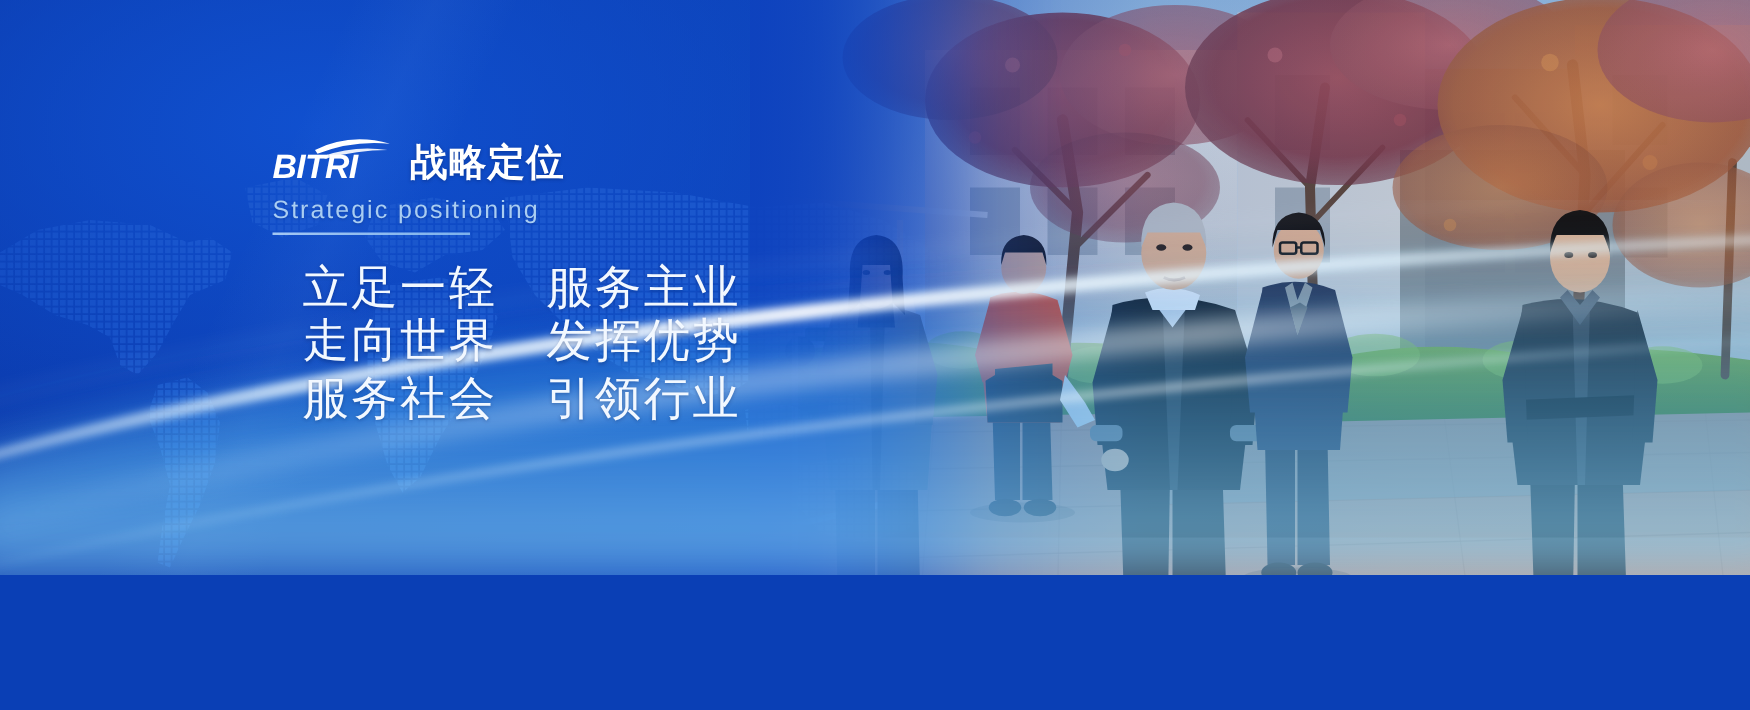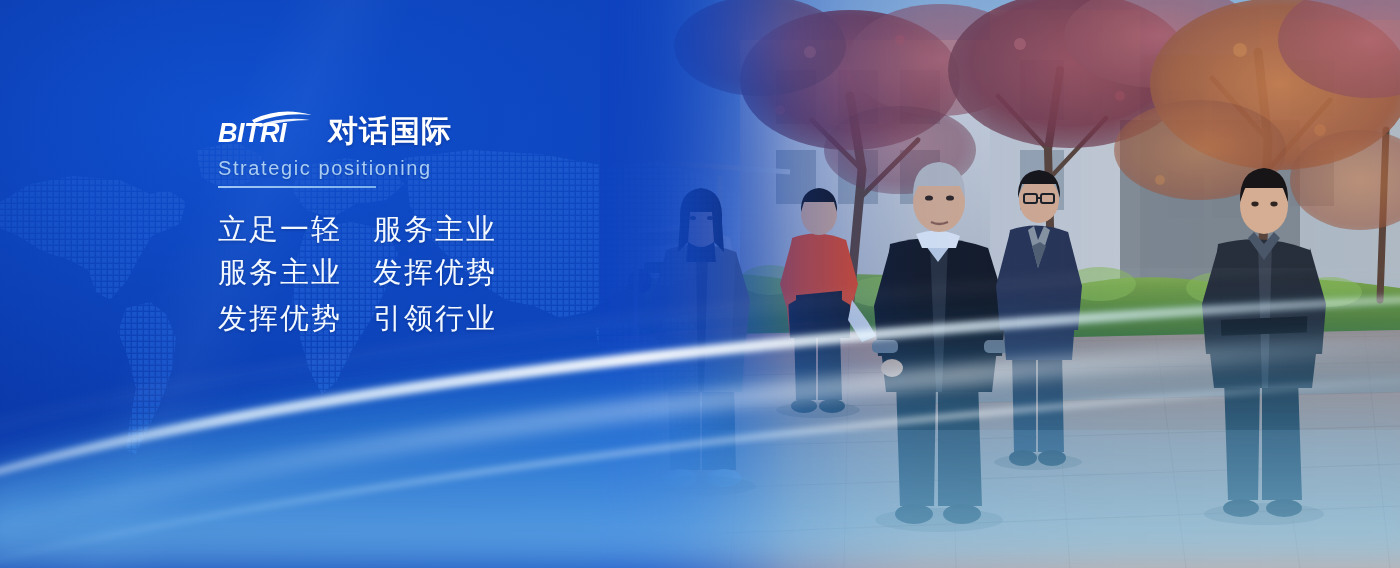--- a/index.html
+++ b/index.html
@@ -1,20 +1,20 @@
 <!DOCTYPE html>
 <html><head>
 <meta charset="utf-8">
 <style>
   html,body{margin:0;padding:0;background:#0a3fb5;}
   *{box-sizing:border-box;}
 
   .banner{
     position:relative;
-    width:1400px;height:568px;
+    width:1400px;height:460px;
     overflow:hidden;
     font-family:"Liberation Sans","DejaVu Sans",sans-serif;
     background:#1d4ed8;
   }
 
   
   .bg-base{
     position:absolute;inset:0;
     background:
       radial-gradient(ellipse 900px 500px at 18% 22%, #1050cf 0%, rgba(16,80,207,0) 62%),
@@ -79,25 +79,26 @@
   .rule{
     margin-top:7px;
     width:158px;height:2px;
     background:linear-gradient(to right,#bcdcfb,#8fc2f2);
     opacity:.85;
   }
 
   .slogans{margin-top:20px;}
   .slogan-line{
     color:#f2f8ff;
-    font-size:29px;
+    font-size:37px;
     line-height:43px;
     letter-spacing:2px;
     white-space:pre;
     text-shadow:0 1px 3px rgba(0,20,70,.3);
+    margin-left:24px;
   }
   .slogan-line.gap{margin-top:3px;}
 </style>
 </head>
 <body>
 
 <div class="banner">
 
   <div class="bg-base"></div>
   <div class="bg-streak"></div>
@@ -448,27 +449,27 @@
         <svg viewBox="0 0 100 40" xmlns="http://www.w3.org/2000/svg">
 
           <g>
             <path d="M34 12 Q62 -2 94 7 Q64 4 36 15 Z" fill="#ffffff"></path>
             <path d="M40 17 Q66 8 92 12 Q68 12 42 19 Z" fill="#ffffff" opacity=".9"></path>
           </g>
 
           <text x="0" y="34" font-family="'Liberation Sans','DejaVu Sans',sans-serif" font-size="27" font-weight="bold" font-style="italic" letter-spacing="-0.5" fill="#ffffff">BITRI</text>
         </svg>
       </div>
-      <div class="zh-title">对话国际</div>
+      <div class="zh-title">战略定位</div>
     </div>
 
     <div class="en-title">Strategic positioning</div>
 
     <div class="rule"></div>
 
     <div class="slogans">
       <div class="slogan-line">立足一轻　服务主业</div>
-      <div class="slogan-line">服务主业　发挥优势</div>
-      <div class="slogan-line gap">发挥优势　引领行业</div>
+      <div class="slogan-line">走向世界　发挥优势</div>
+      <div class="slogan-line gap">服务社会　引领行业</div>
     </div>
   </div>
 
 </div>
 
 </body></html>

